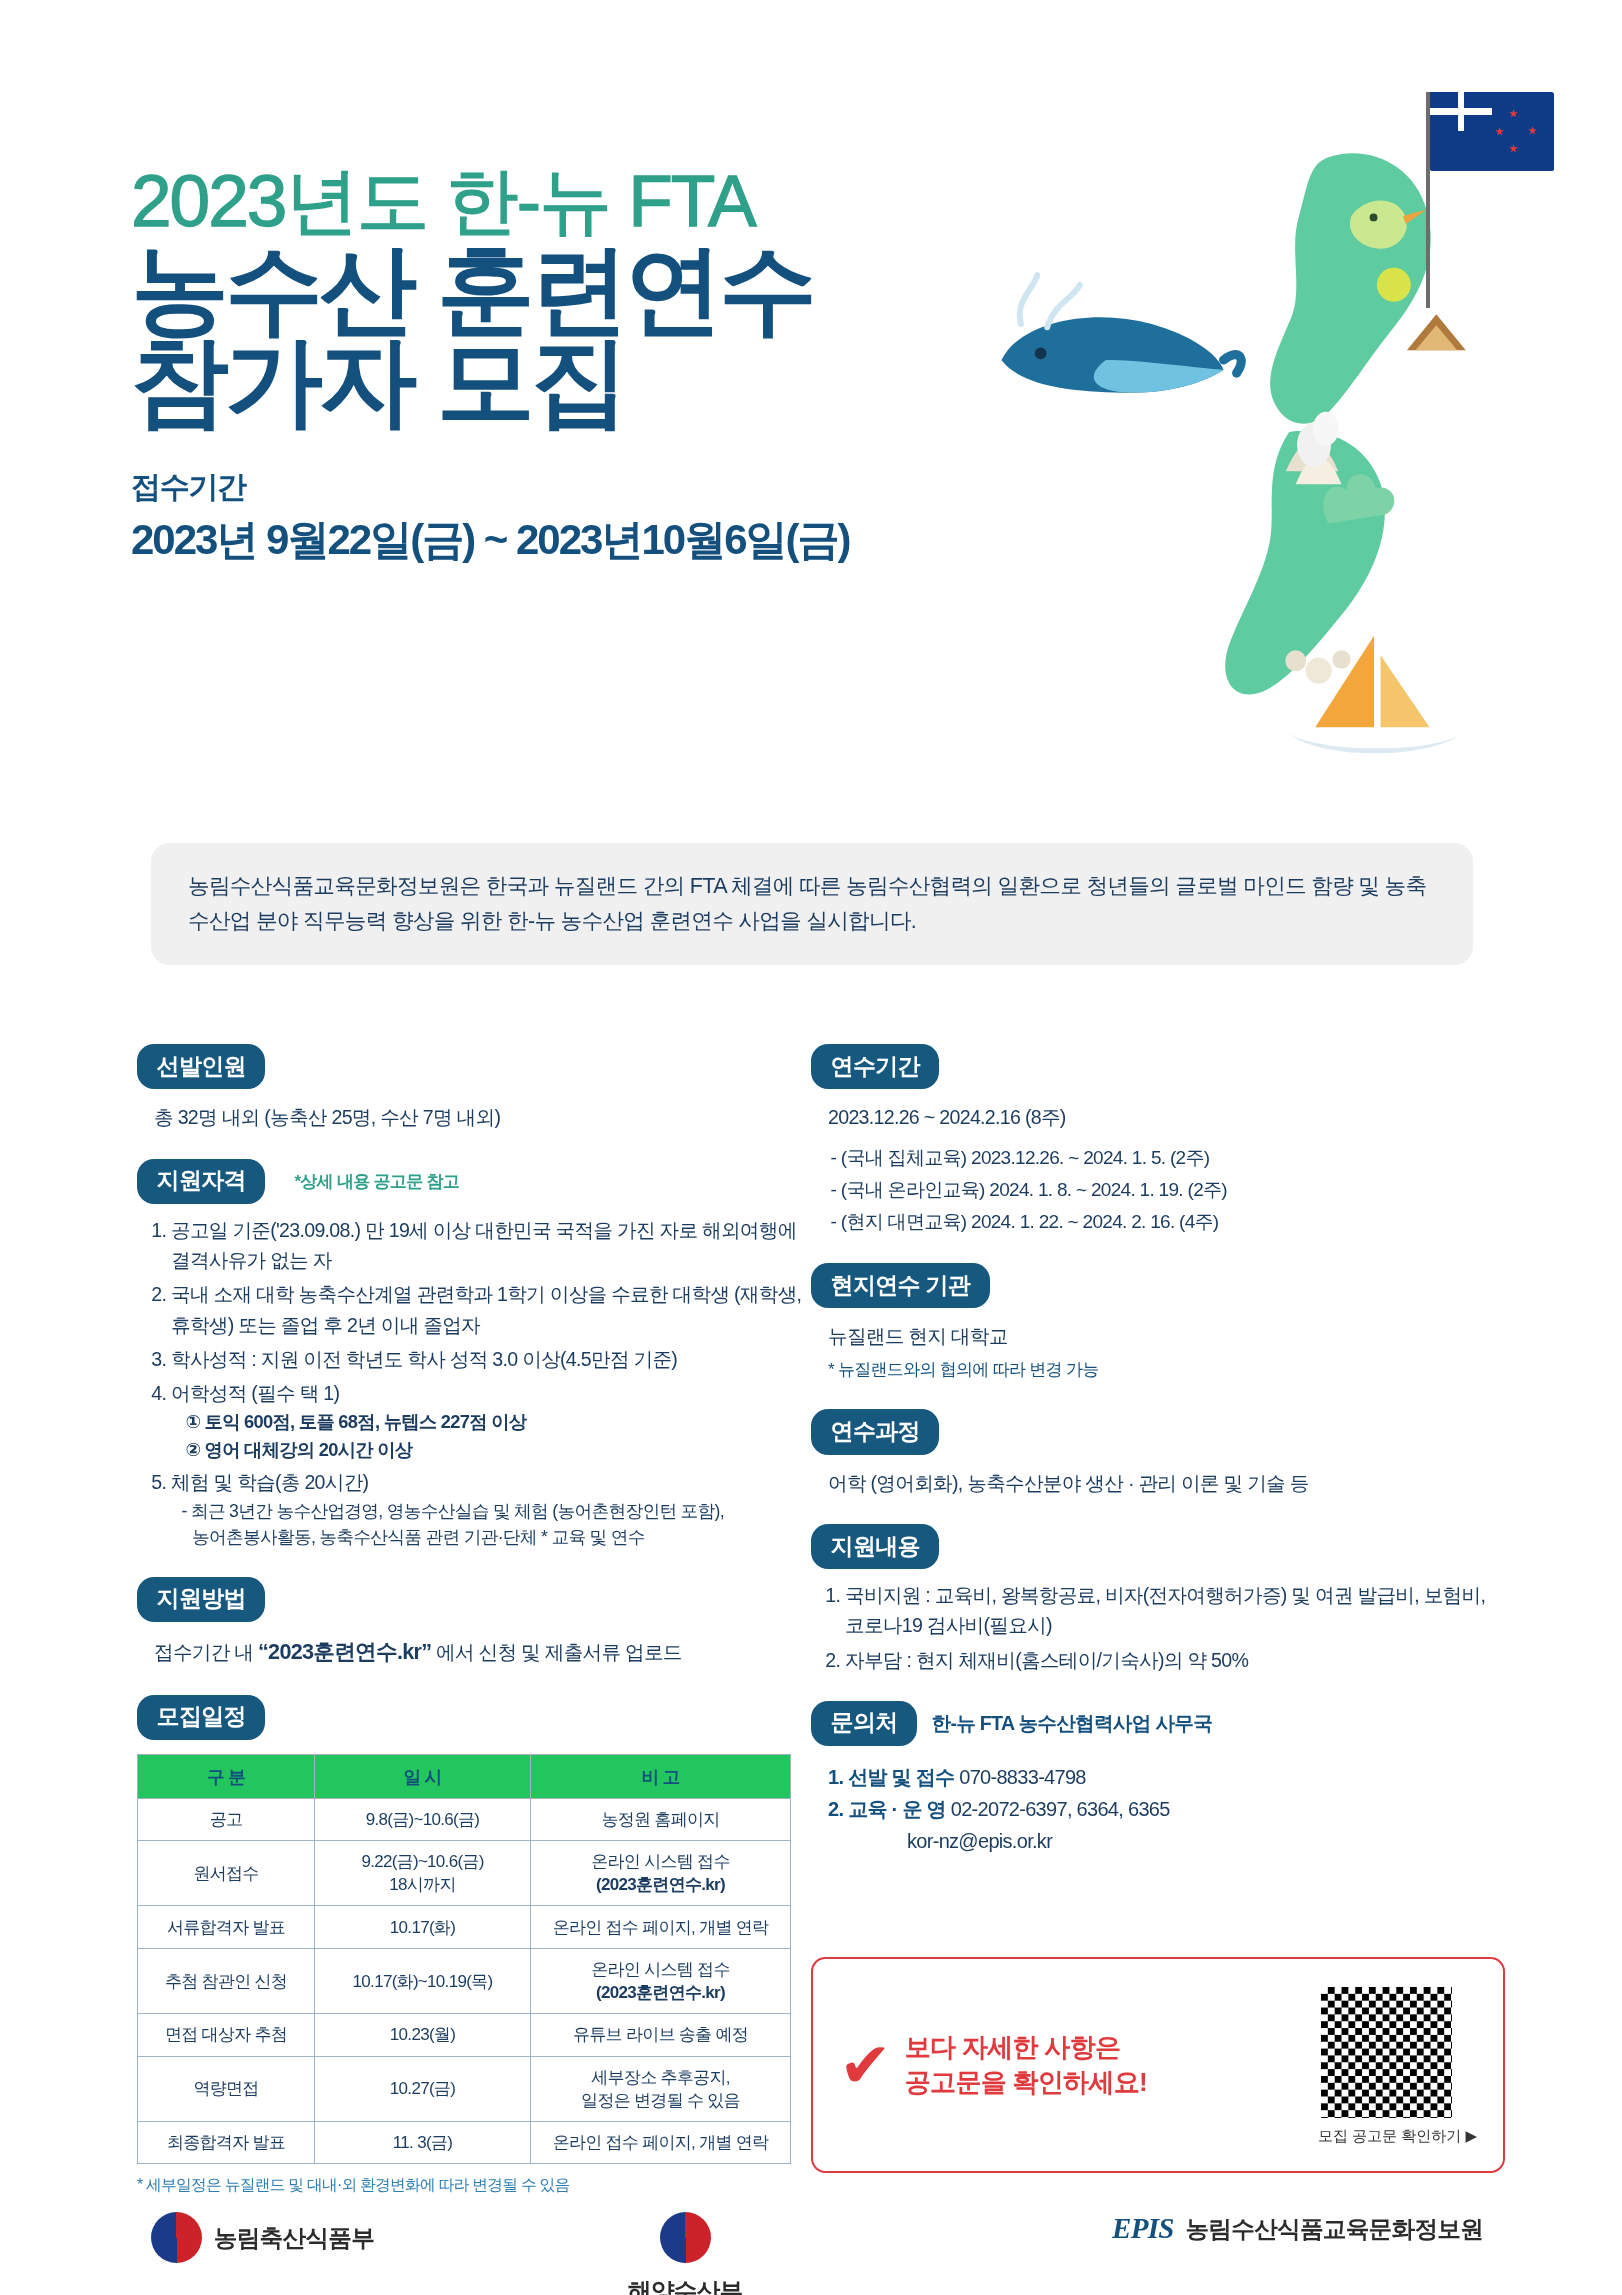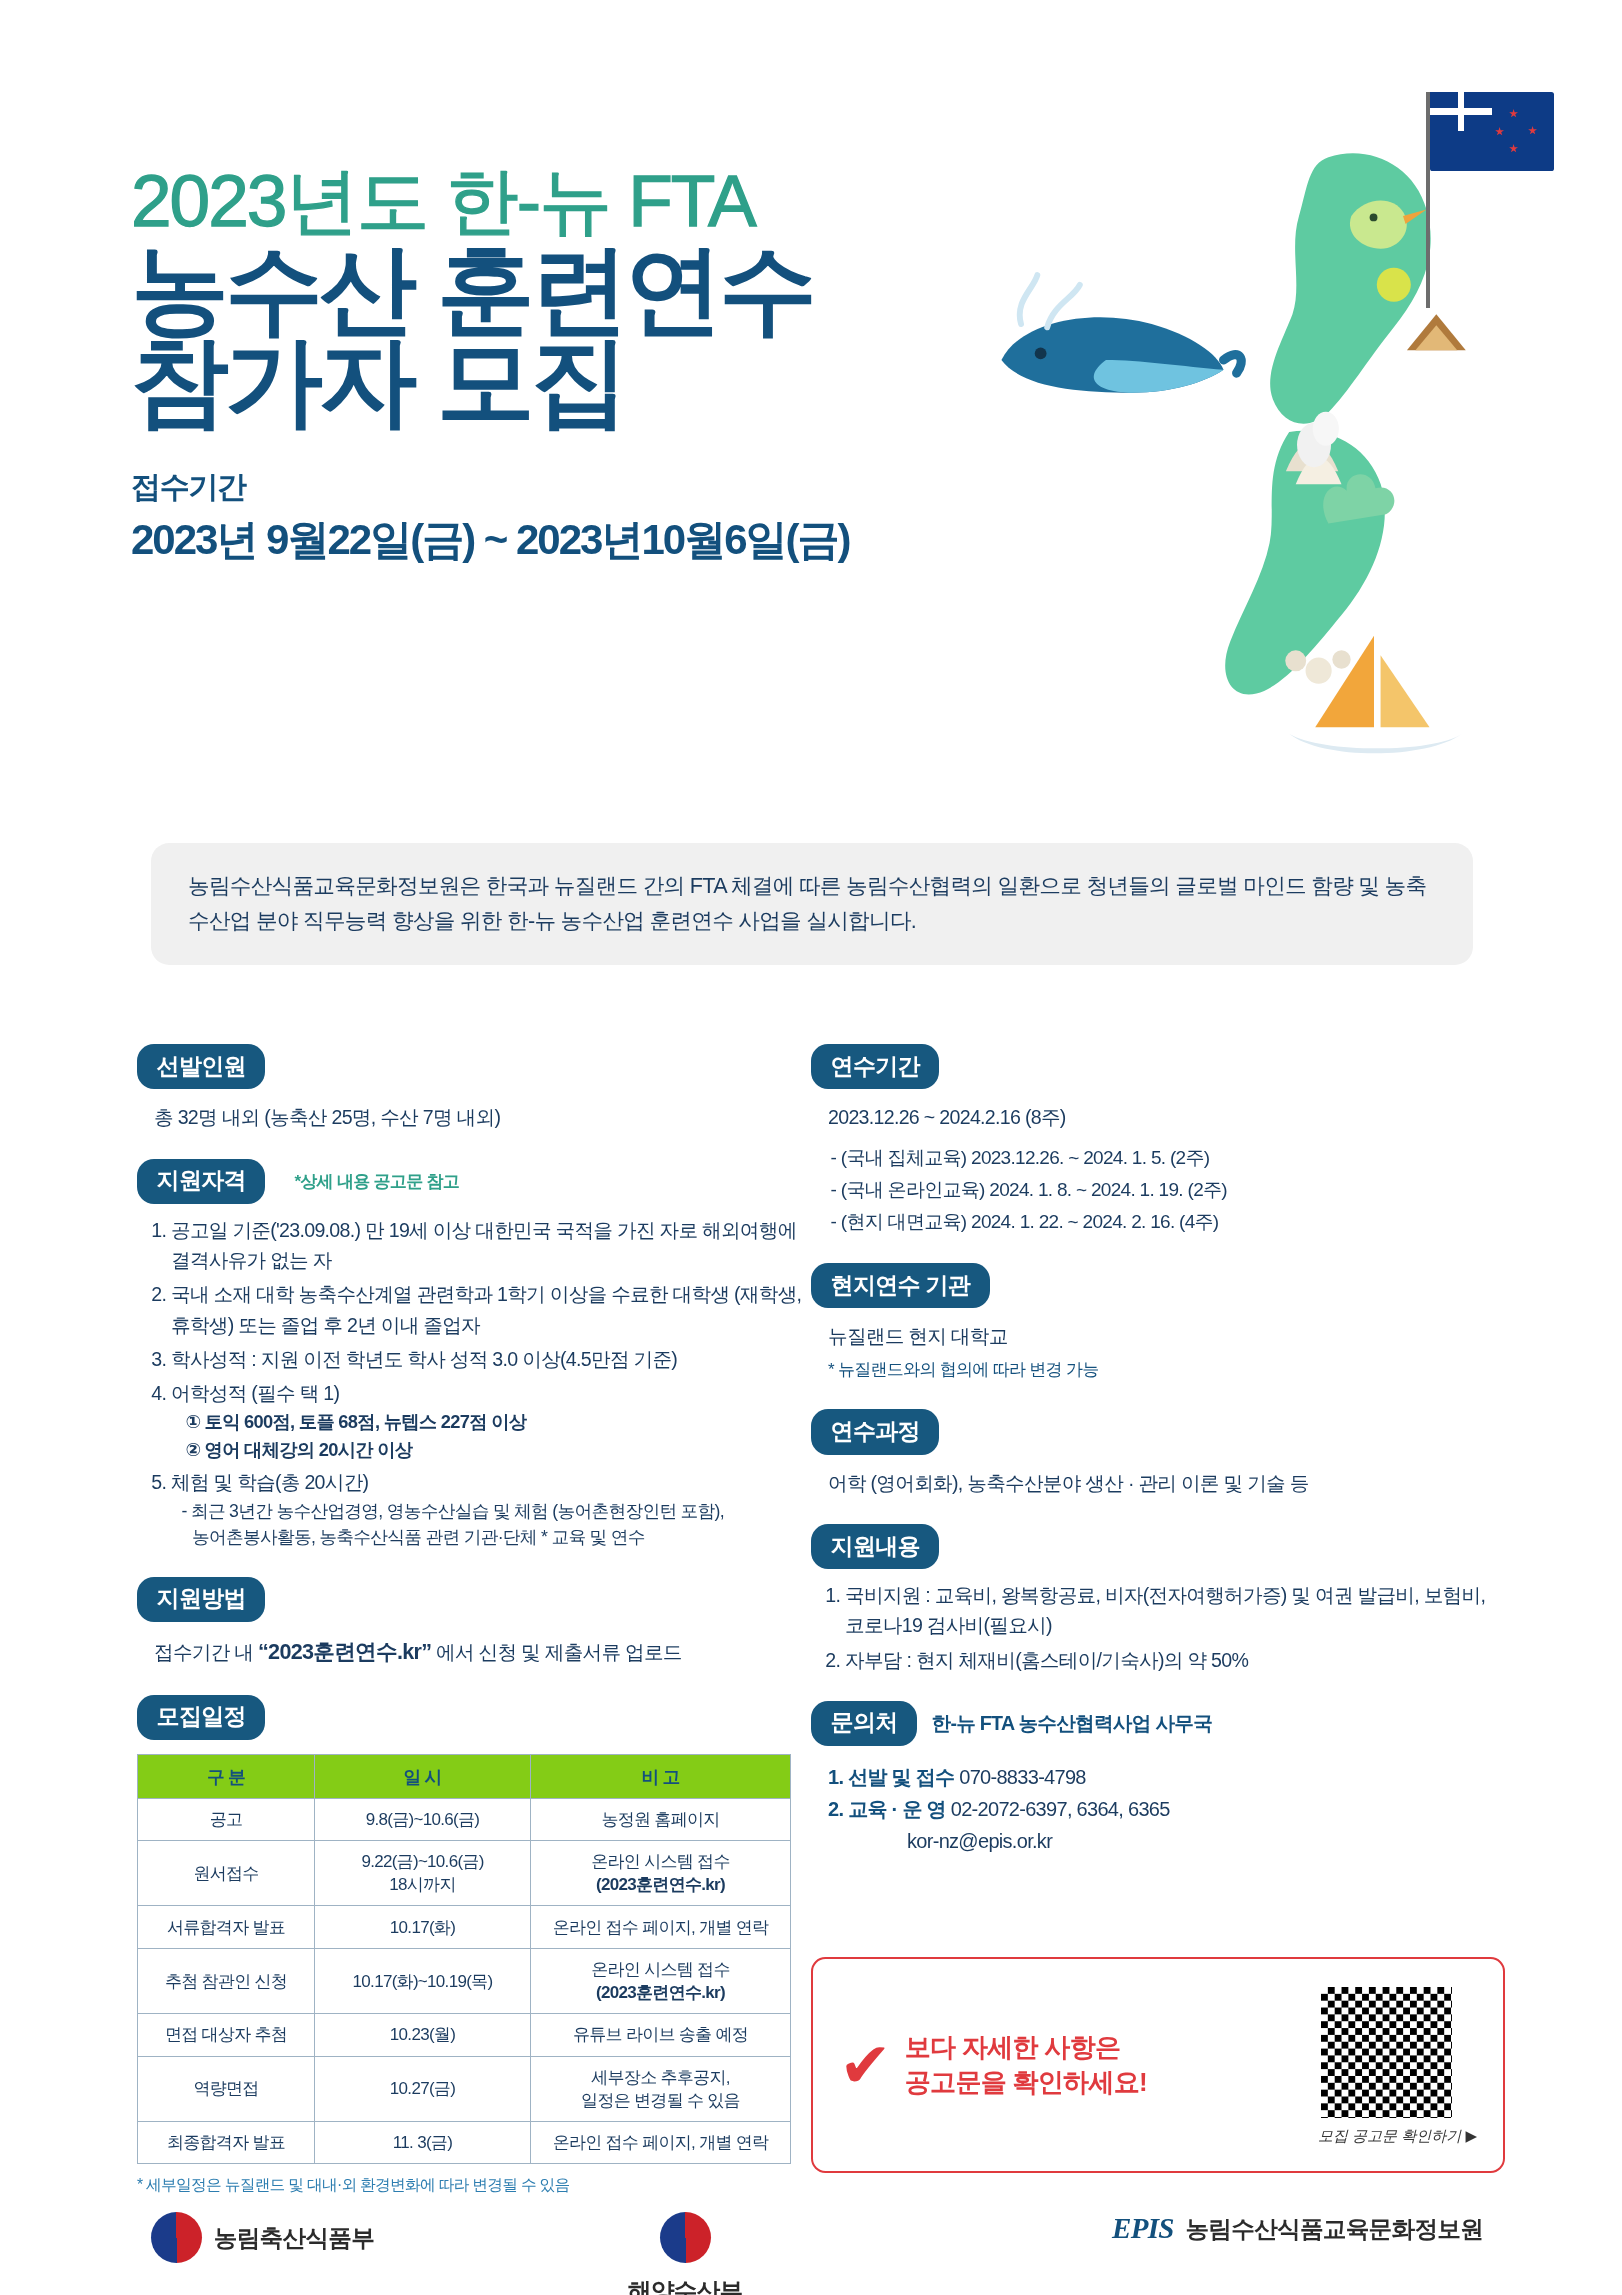--- a/index.html
+++ b/index.html
@@ -70,41 +70,41 @@
   .sub { font-size:18.3px; line-height:1.5; padding-left:14.4px;font-weight:bold; }
   .dash { font-size:17.7px; line-height:1.5; padding-left:10.5px; }
 
   .datelist { margin-top:10.5px; padding-left:19.6px; font-size:19px; line-height:1.6; letter-spacing:-0.7px;}
   .datelist div { margin-bottom:1.3px; }
   .note-star { font-size:17px; color:#13507d; margin-top:5.2px; }
 
   
   .tbl { margin-top:14.4px; border-collapse:collapse; width:654px; font-size:17px; }
   .tbl th, .tbl td { border:0.7px solid #9fb3c4; text-align:center; padding:9.2px 3.9px; letter-spacing:-0.7px; }
-  .tbl thead th { background:#84cc16; font-weight:800; color:#13507d; font-size:17.7px;}
+  .tbl thead th { background:#22c55e; font-weight:800; color:#13507d; font-size:17.7px;}
   .tbl td { color:#1b3b5f; }
   .tbl td b { font-weight:800; }
   .tbl-note { margin-top:10.5px; font-size:15.7px; color:#2c7db0; letter-spacing:-0.7px;}
 
   
   .contact-head { display:flex; align-items:center; gap:14.4px; }
   .contact-sub { font-size:19.6px; font-weight:700; color:#13507d; letter-spacing:-0.7px;}
   .contact-list { margin-top:14.4px; padding-left:17px; font-size:20px; line-height:1.6; letter-spacing:-0.7px;}
   .contact-list b { color:#13507d; }
   .mail { padding-left:79px; }
 
   
   .qrbox {
     position:absolute; left:811px; top:1957px; width:694px; height:216px;
     border:2.6px solid #e03a3e; border-radius:14.4px; background:#fff;
     display:flex; align-items:center; padding:0 26px;
   }
   .check { font-size:63px; color:#e03a3e; font-weight:900; line-height:1; margin-right:13px;}
   .qrtext { font-size:26px; font-weight:900; color:#e03a3e; line-height:1.35; letter-spacing:-0.7px;}
-  .qr-right { margin-left:auto; text-align:right;font-style:italic; }
+  .qr-right { margin-left:auto; text-align:right; }
   .qr-caption { font-size:15px; color:#333; margin-top:6.5px;}
   .qrimg { width:137px; height:137px; background:
       repeating-conic-gradient(#000 0% 25%, #fff 0% 50%);
       background-size: 13.7px 13.7px; border:3.9px solid #fff; outline:1.3px solid #fff;}
 
   
   .footer { position:absolute; left:0; top:2186px; width:1623px; height:110px; }
   .logo { position:absolute; display:flex; align-items:center; gap:11.8px; }
   .logo .mark { width:51px; height:51px; border-radius:50%;
       background: conic-gradient(#cc2229 0 50%, #1b3b8a 0 100%); position:relative; }

